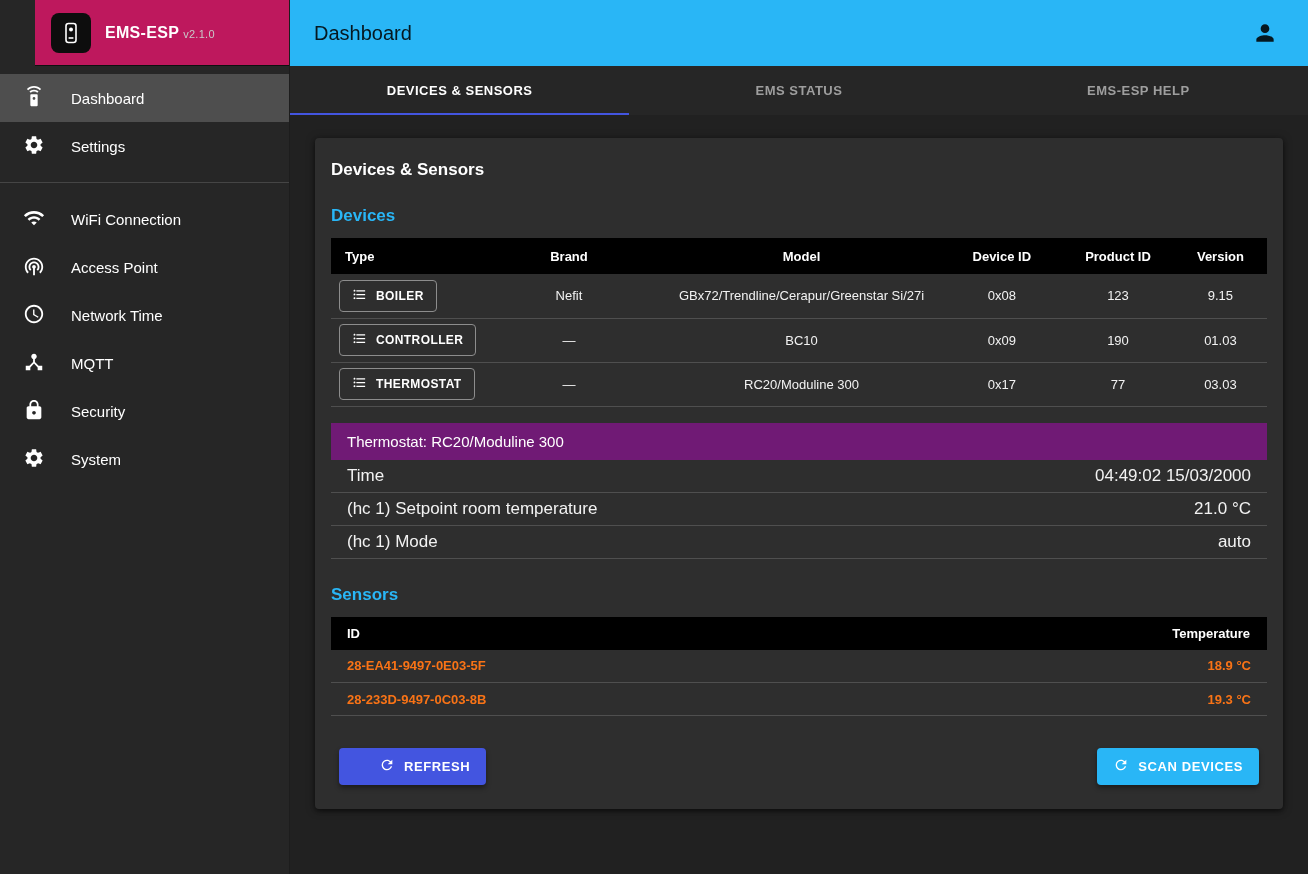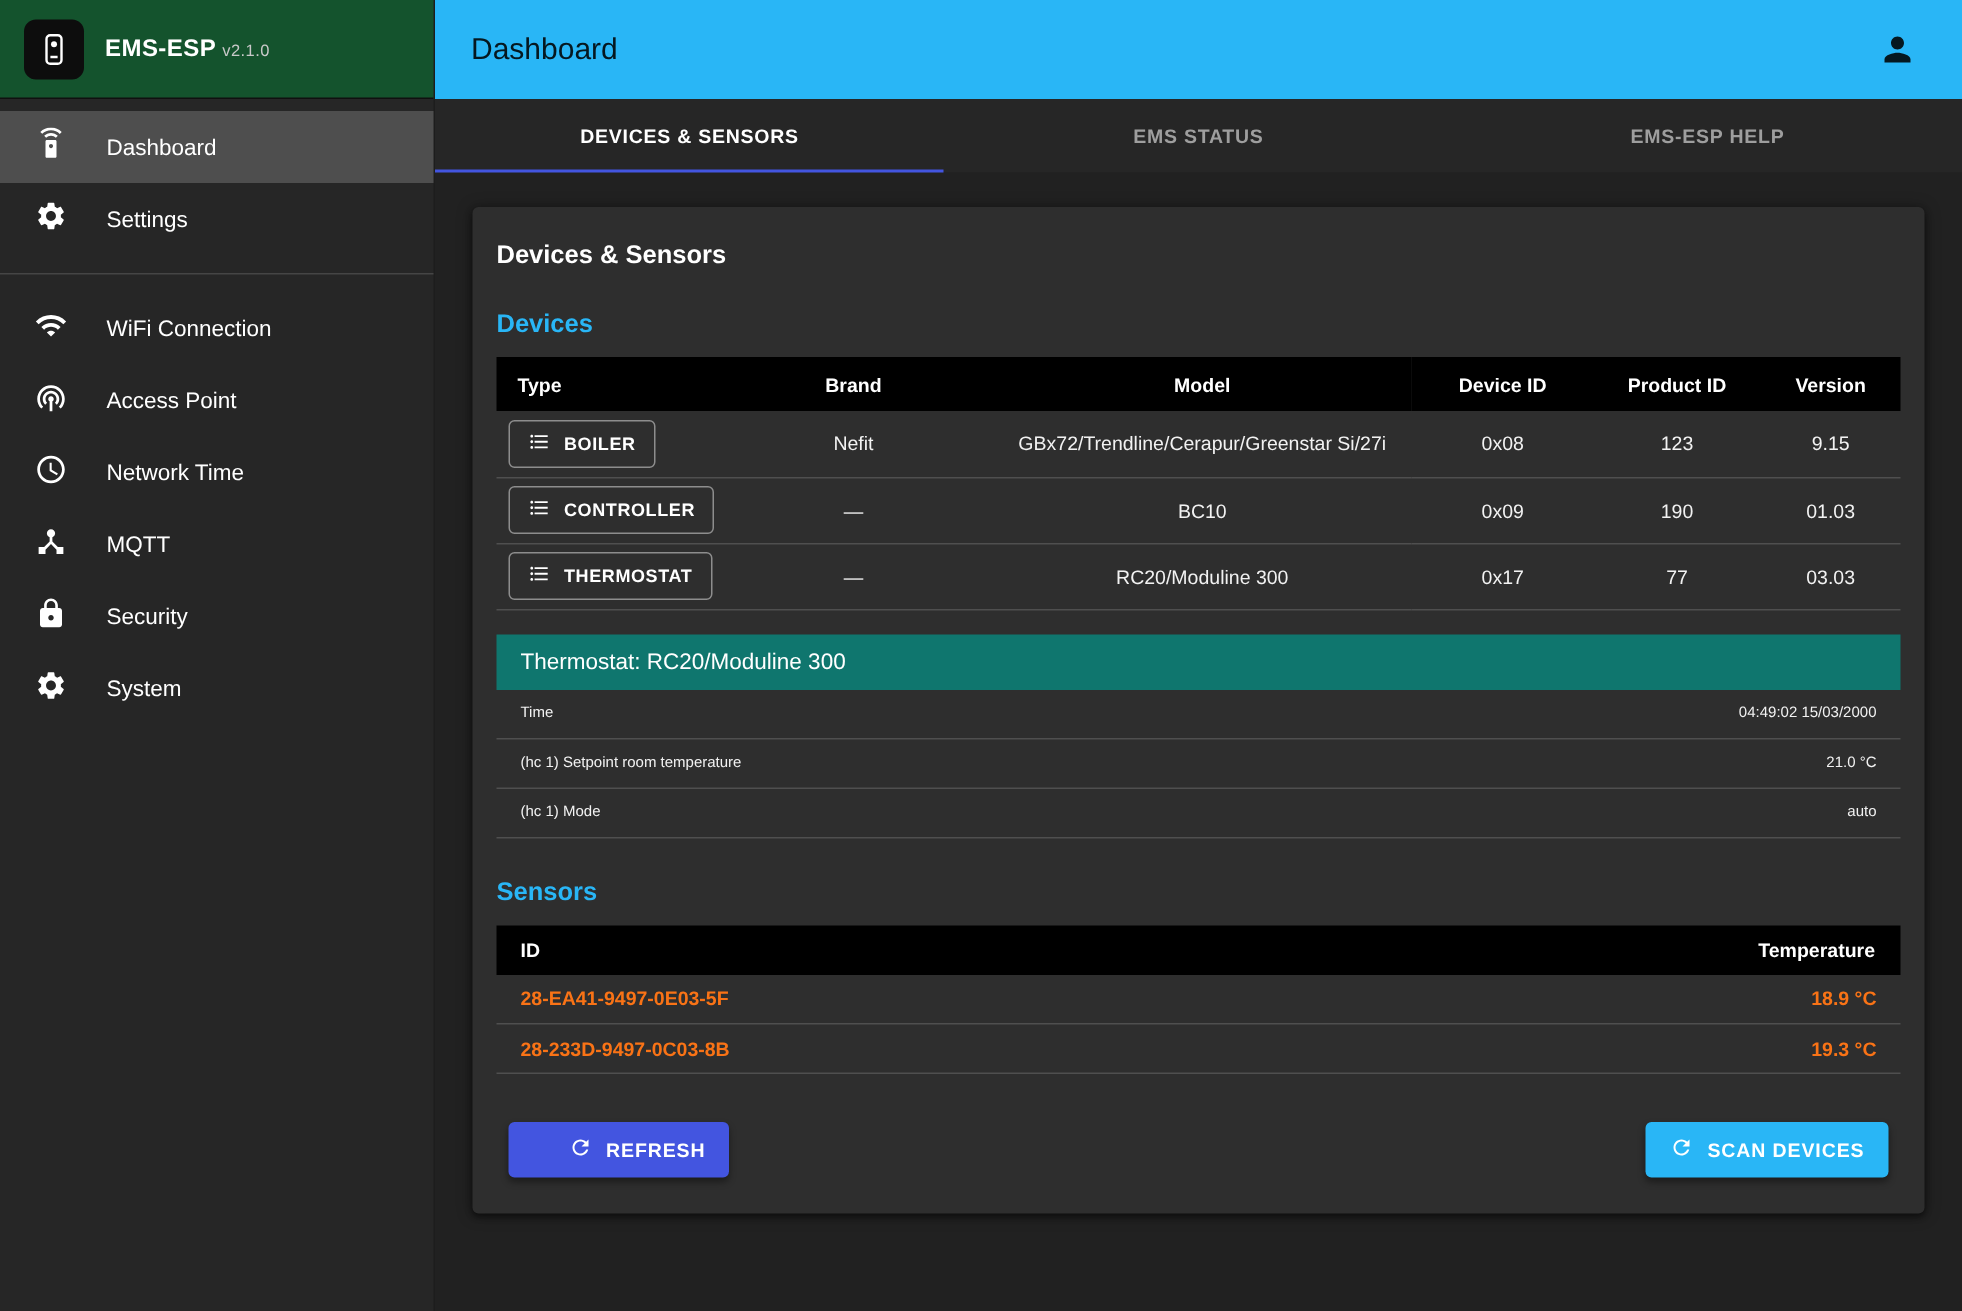--- a/index.html
+++ b/index.html
@@ -5,21 +5,21 @@
   * { box-sizing: border-box; margin: 0; padding: 0; }
   html,body { width:1308px; height:874px; overflow:hidden; }
   body {
     font-family: "Liberation Sans", sans-serif;
     background:#232323; color:#fff;
   }
   .app { display:flex; width:1308px; height:874px; }
 
   
   .sidebar { width:290px; min-width:290px; background:#262626; border-right:1px solid #1d1d1d; display:flex; flex-direction:column; }
-  .sidebar-header { height:66px; background:#14532d; display:flex; align-items:center; gap:14px; padding:0 16px; border-bottom:1px solid #101010; }
+  .sidebar-header { height:66px; background:#be185d; display:flex; align-items:center; gap:14px; padding:0 16px; border-bottom:1px solid #101010;margin-left:35px; }
   .logo-tile { width:40px; height:40px; border-radius:8px; background:#0d0d0d; display:flex; align-items:center; justify-content:center; }
   .app-title { font-size:16px; font-weight:700; letter-spacing:.3px; }
   .app-version { font-size:11px; font-weight:400; color:#c9c9c9; margin-left:4px; }
   nav { padding-top:8px; }
   .nav-item { height:48px; display:flex; align-items:center; padding-left:23px; gap:26px; font-size:15px; color:#fff; cursor:pointer; }
   .nav-item.active { background:#4e4e4e; }
   .nav-item svg { flex:0 0 auto; }
   .divider { height:1px; background:#454545; margin:12px 0; }
 
   
@@ -50,24 +50,24 @@
   .devices-table th.col-product-id { width:12%; }
   .devices-table th.col-version { width:10%; }
   .devices-table td { border-bottom:1px solid #4f4f4f; height:44px; text-align:center; color:#f2f2f2; }
   .devices-table td.cell-type { text-align:left; padding-left:8px; }
 
   .type-btn { display:inline-flex; align-items:center; gap:9px; border:1px solid #8d8d8d; border-radius:4px;
               background:transparent; color:#fff; font-family:inherit; font-size:12px; font-weight:600;
               letter-spacing:.4px; padding:6px 12px; cursor:pointer; }
 
   
-  .detail-header { margin-top:16px; background:#0f766e; height:37px; display:flex; align-items:center;
+  .detail-header { margin-top:16px; background:#701a75; height:37px; display:flex; align-items:center;
                    padding:0 16px; font-size:15px; color:#fff; }
   .detail-row { display:flex; justify-content:space-between; align-items:center; height:33px;
-                border-bottom:1px solid #4f4f4f; padding:0 16px; font-size:10px; color:#f2f2f2; }
+                border-bottom:1px solid #4f4f4f; padding:0 16px; font-size:17px; color:#f2f2f2; }
 
   
   .sensors-table th { height:33px; }
   .sensors-table th.col-id { text-align:left; padding-left:16px; }
   .sensors-table th.col-temp { text-align:right; padding-right:17px; }
   .sensors-table td { border-bottom:1px solid #4f4f4f; height:33px; color:#f97316;font-weight:bold; }
   .sensors-table td.cell-id { text-align:left; padding-left:16px; }
   .sensors-table td.cell-temp { text-align:right; padding-right:16px; }
 
   

